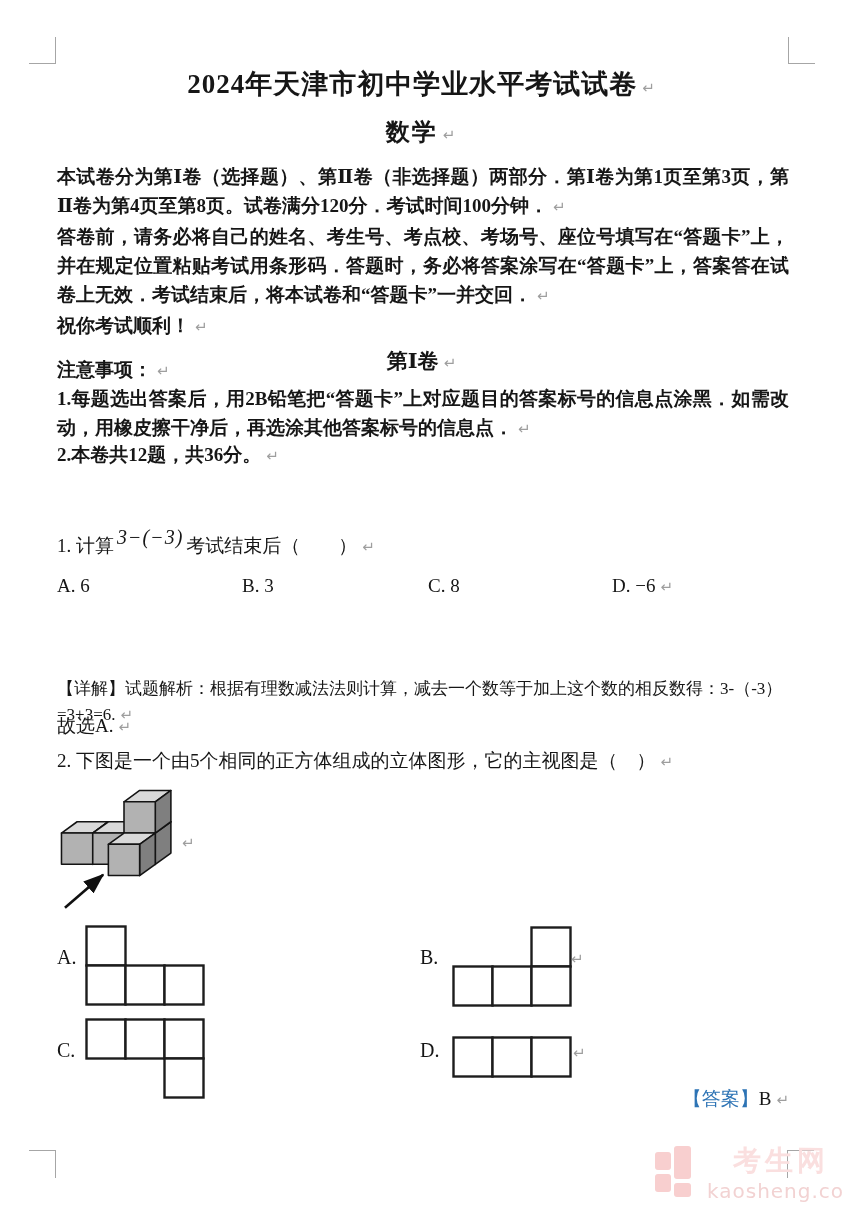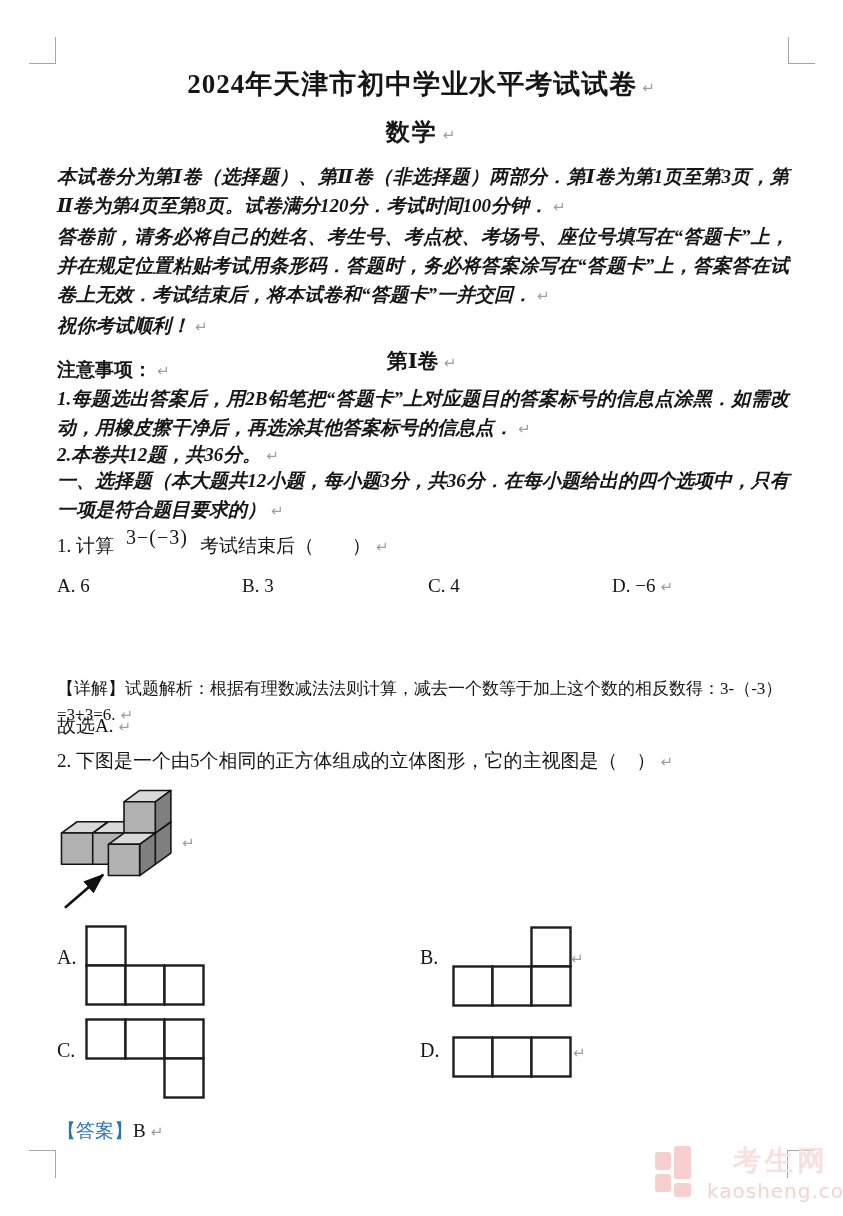--- a/index.html
+++ b/index.html
@@ -19,34 +19,34 @@
   .crop.br{left:787px;top:1150px;height:27px;border-left:1px solid #a6a6a6;border-top:1px solid #a6a6a6;}
 
   .abs{position:absolute;}
   .ctr{left:0;width:843px;text-align:center;}
   .body-col{left:57px;width:732px;}
 
   .title{top:66px;font-size:27px;font-weight:bold;letter-spacing:1px;}
   .subject{top:116px;font-size:24px;font-weight:bold;letter-spacing:2px;}
 
   .para{font-size:19px;line-height:29px;text-align:justify;}
-  .bold{font-weight:bold;font-style:italic;}
+  .bold{font-weight:bold;}
   .intro{top:162px;}
   .intro p{margin:0;}
   .part1{top:347px;font-size:21px;font-weight:bold;}
   .notes-heading{top:357px;font-size:19px;font-weight:bold;}
   .note1{top:384px;}
   .note2{top:440px;}
   .sec1{top:466px;}
 
   .q1line{top:533px;font-size:19px;}
   .formula{
     font-family:"Liberation Serif","DejaVu Serif",serif;
     font-size:20px;letter-spacing:1px;
-    position:relative;top:-8px;margin:0 12px;
+    position:relative;top:-8px;margin:0 3px;font-style:italic;
   }
   .optrow{top:575px;display:grid;grid-template-columns:185px 186px 184px 1fr;font-size:19px;}
   .ansline{font-size:19px;}
   .blue{color:#2E74B5;}
   .ans1{top:606px;}
   .analysis1{top:641px;}
   .detail1{top:676px;font-size:17px;line-height:26px;width:740px;}
   .conclusion1{top:713px;}
   .q2line{top:748px;font-size:19px;}
 
@@ -91,29 +91,28 @@
   <div class="abs body-col intro para bold">
     <p><span>本试卷分为第Ⅰ卷（选择题）、第Ⅱ卷（非选择题）两部分．第Ⅰ卷为第1页至第3页，第Ⅱ卷为第4页至第8页。试卷满分120分．考试时间100分钟．</span><span class="pm">↵</span></p>
     <p><span>答卷前，请务必将自己的姓名、考生号、考点校、考场号、座位号填写在“答题卡”上，并在规定位置粘贴考试用条形码．答题时，务必将答案涂写在“答题卡”上，答案答在试卷上无效．考试结束后，将本试卷和“答题卡”一并交回．</span><span class="pm">↵</span></p>
     <p><span>祝你考试顺利！</span><span class="pm">↵</span></p>
   </div>
 
   <div class="abs ctr part1"><span>第Ⅰ卷</span><span class="pm">↵</span></div>
   <div class="abs body-col notes-heading"><span>注意事项：</span><span class="pm">↵</span></div>
   <div class="abs body-col note1 para bold"><span>1.每题选出答案后，用2B铅笔把“答题卡”上对应题目的答案标号的信息点涂黑．如需改动，用橡皮擦干净后，再选涂其他答案标号的信息点．</span><span class="pm">↵</span></div>
   <div class="abs body-col note2 para bold"><span>2.本卷共12题，共36分。</span><span class="pm">↵</span></div>
-  <div class="abs body-col sec1 para bold"><span>一、选择题（本大题共12小题，每小题3分，共36分．在每小题给出的四个选项中，只有一项是符合题目要求的）</span><span class="pm">↵</span></div>
 
   <div class="abs body-col q1line">
     <span>1. 计算</span><span class="formula">3−(−3)</span><span>考试结束后（　　）</span><span class="pm">↵</span>
   </div>
   <div class="abs body-col optrow">
     <span>A. 6</span>
     <span>B. 3</span>
-    <span>C. 4</span>
+    <span>C. 8</span>
     <span><span>D. −6</span><span class="pm">↵</span></span>
   </div>
   <div class="abs body-col detail1"><span>【详解】</span><span>试题解析：根据有理数减法法则计算，减去一个数等于加上这个数的相反数得：3-（-3）=3+3=6.</span><span class="pm">↵</span></div>
   <div class="abs body-col conclusion1 ansline"><span>故选A.</span><span class="pm">↵</span></div>
 
   <div class="abs body-col q2line"><span>2. 下图是一个由5个相同的正方体组成的立体图形，它的主视图是（　）</span><span class="pm">↵</span></div>
 
   <svg class="abs cube-fig" width="165" height="135" viewBox="0 0 190 155">
     <defs>
       <marker id="ah" markerWidth="10" markerHeight="8" refX="7.5" refY="3" orient="auto" markerUnits="strokeWidth">
@@ -172,21 +171,21 @@
     </svg>
 
   <span class="abs opt-label" style="left:420px;top:1039px;">D.</span>
   <svg class="abs figsvg" style="left:452px;top:1036px;" width="120" height="42" viewBox="0 0 120 42">
       <rect x="1.5" y="1.5" width="39" height="39"></rect>
       <rect x="40.5" y="1.5" width="39" height="39"></rect>
       <rect x="79.5" y="1.5" width="39" height="39"></rect>
     </svg>
   <span class="pm pm-abs" style="left:573px;top:1044px;">↵</span>
 
-  <div class="abs body-col ansline" style="top:1118px;"><span class="blue">【答案】</span><span>B</span><span class="pm">↵</span></div>
+  <div class="abs body-col ansline" style="top:1086px;text-align:right;"><span class="blue">【答案】</span><span>B</span><span class="pm">↵</span></div>
 
   <div class="abs wm">
     <div class="wm-block" style="left:0px;top:6px;width:16px;height:18px;"></div>
     <div class="wm-block" style="left:0px;top:28px;width:16px;height:18px;"></div>
     <div class="wm-block" style="left:19px;top:0px;width:17px;height:33px;"></div>
     <div class="wm-block" style="left:19px;top:37px;width:17px;height:14px;"></div>
     <span class="wm-name">考生网</span>
     <span class="wm-domain">kaosheng.com</span>
   </div>
 

